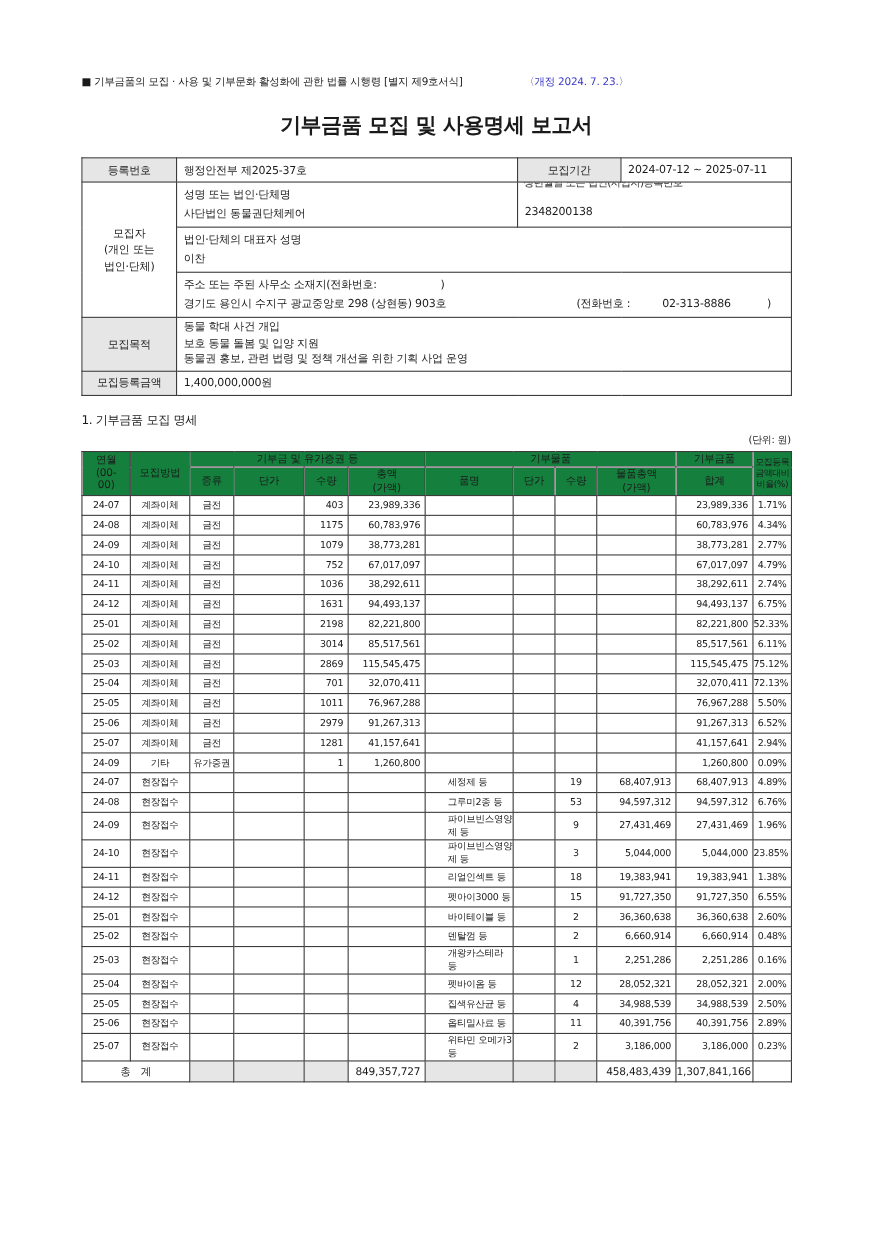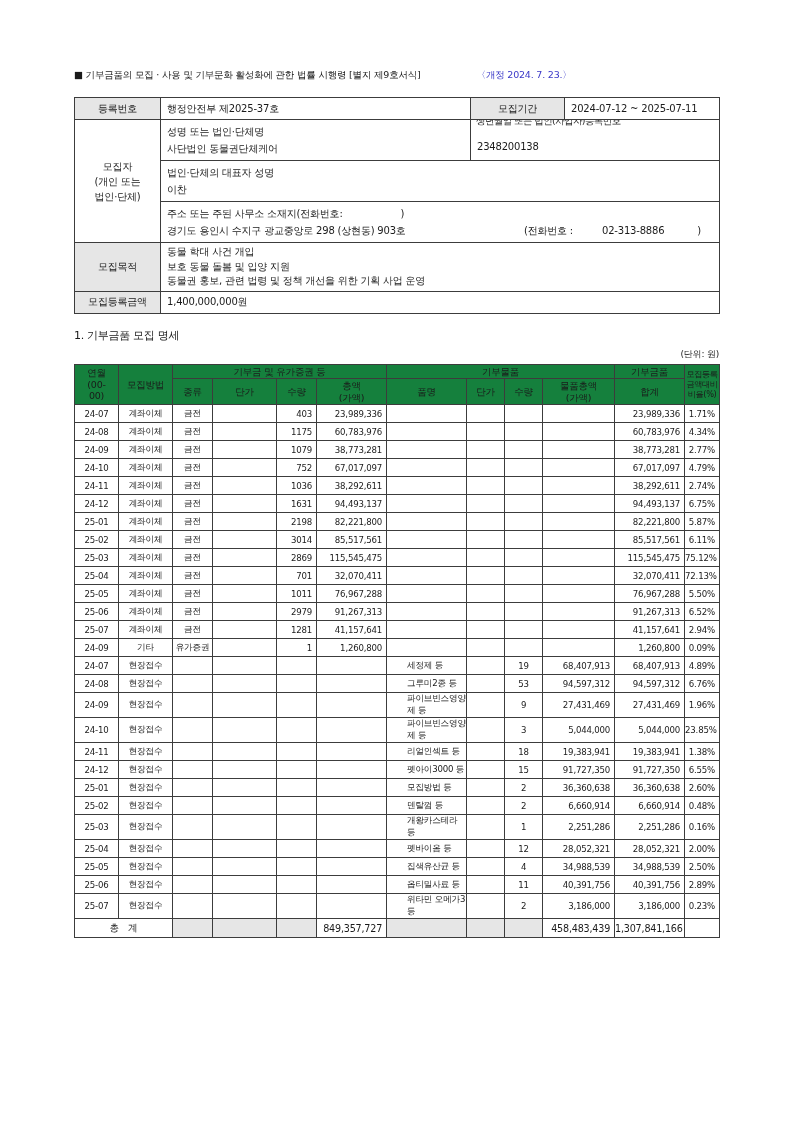--- a/index.html
+++ b/index.html
@@ -194,20 +194,21 @@
 </head>
 <body>
 
 <div class="page">
 
   <div class="law-line">
     <span class="law-text">■ 기부금품의 모집 · 사용 및 기부문화 활성화에 관한 법률 시행령 [별지 제9호서식]</span>
     <span class="revision">〈개정 2024. 7. 23.〉</span>
   </div>
 
+  <h1 class="doc-title">기부금품 모집 및 사용명세 보고서</h1>
 
   <table class="info-table">
     <colgroup>
       <col style="width:86px">
       <col style="width:310px">
       <col style="width:94px">
       <col style="width:155px">
     </colgroup>
     <tbody>
       <tr>
@@ -412,21 +413,21 @@
           <td class="c">계좌이체</td>
           <td class="c">금전</td>
           <td class="r"></td>
           <td class="r">2198</td>
           <td class="r">82,221,800</td>
           <td class="l"></td>
           <td class="r"></td>
           <td class="c"></td>
           <td class="r"></td>
           <td class="r">82,221,800</td>
-          <td class="r">5.87%</td>
+          <td class="r">52.33%</td>
         </tr>
         <tr>
           <td class="c">25-02</td>
           <td class="c">계좌이체</td>
           <td class="c">금전</td>
           <td class="r"></td>
           <td class="r">3014</td>
           <td class="r">85,517,561</td>
           <td class="l"></td>
           <td class="r"></td>
@@ -603,21 +604,21 @@
           <td class="r">91,727,350</td>
           <td class="r">6.55%</td>
         </tr>
         <tr>
           <td class="c">25-01</td>
           <td class="c">현장접수</td>
           <td class="c"></td>
           <td class="r"></td>
           <td class="r"></td>
           <td class="r"></td>
-          <td class="l">모집방법 등</td>
+          <td class="l">바이테이블 등</td>
           <td class="r"></td>
           <td class="c">2</td>
           <td class="r">36,360,638</td>
           <td class="r">36,360,638</td>
           <td class="r">2.60%</td>
         </tr>
         <tr>
           <td class="c">25-02</td>
           <td class="c">현장접수</td>
           <td class="c"></td>

